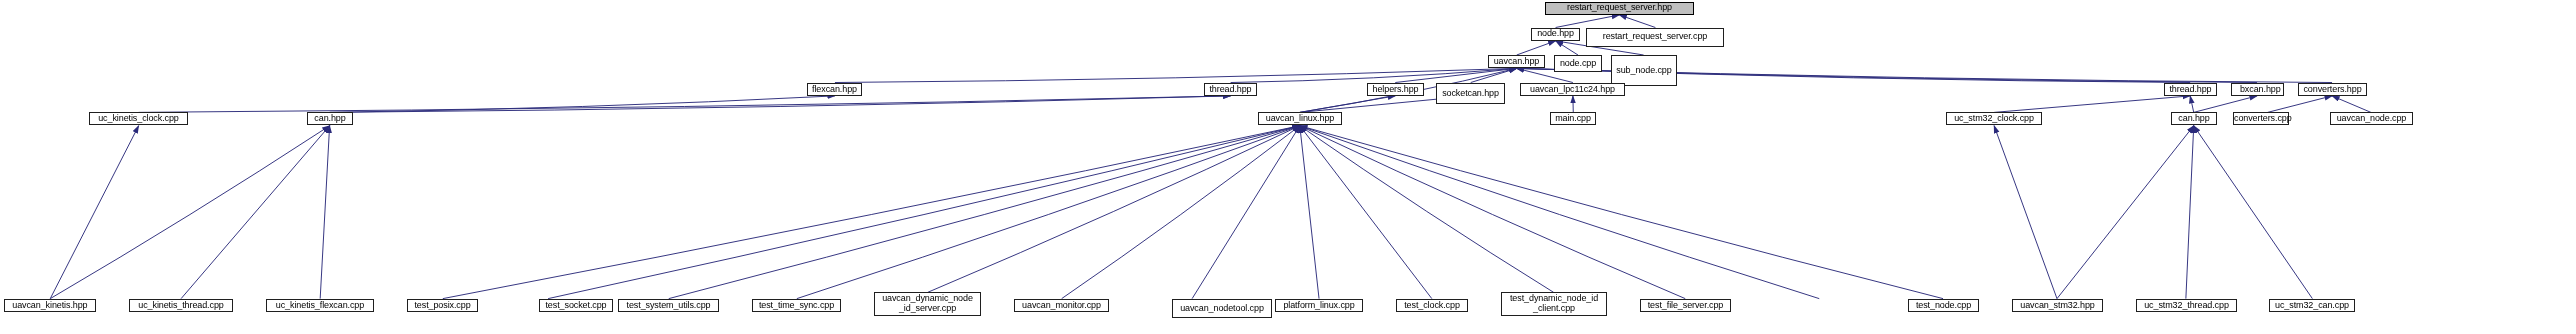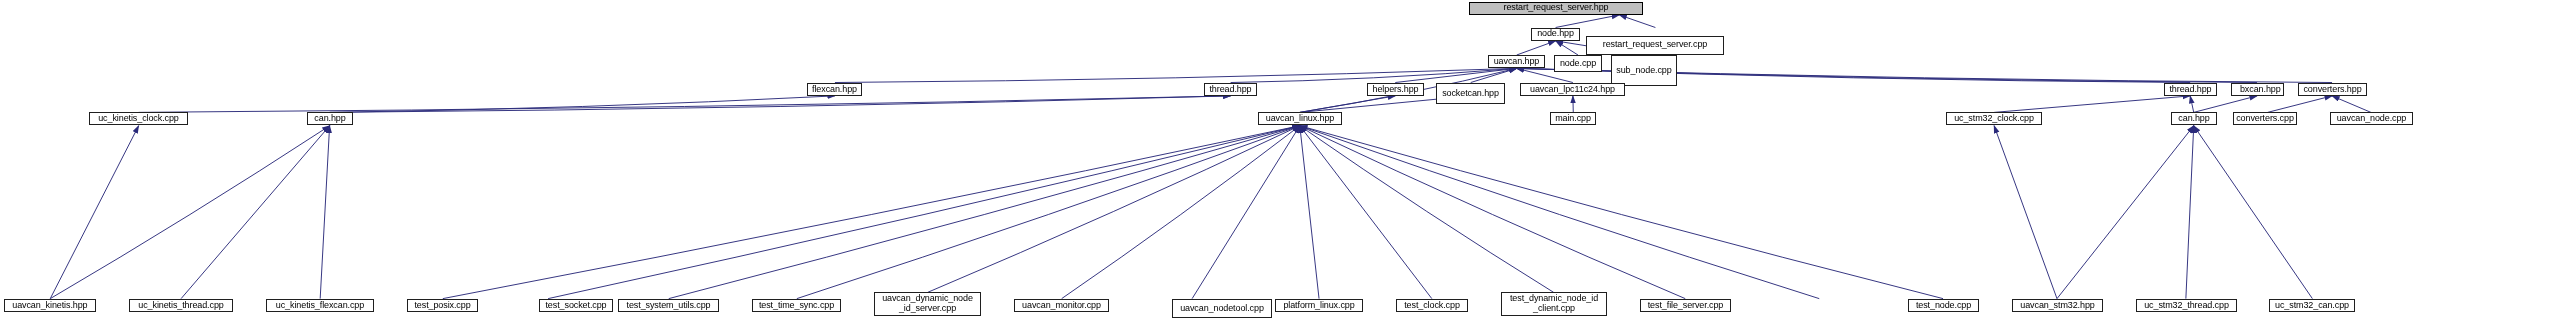--- a/index.html
+++ b/index.html
@@ -78,41 +78,41 @@
         <path d="M2144,380 Q1898.75,276 1653.5,160" fill="none" stroke="#2a2a7a" stroke-width="1.2" marker-end="url(#arrow)"></path>
         <path d="M2314.5,380 Q1984,276 1653.5,160" fill="none" stroke="#2a2a7a" stroke-width="1.2" marker-end="url(#arrow)"></path>
         <path d="M2472,380 Q2062.75,276 1653.5,160" fill="none" stroke="#2a2a7a" stroke-width="1.2" marker-end="url(#arrow)"></path>
         <path d="M2617,380 L2791,160" fill="none" stroke="#2a2a7a" stroke-width="1.2" marker-end="url(#arrow)"></path>
         <path d="M2617,380 L2537,160" fill="none" stroke="#2a2a7a" stroke-width="1.2" marker-end="url(#arrow)"></path>
         <path d="M2781,380 L2791,160" fill="none" stroke="#2a2a7a" stroke-width="1.2" marker-end="url(#arrow)"></path>
         <path d="M2942,380 L2791,160" fill="none" stroke="#2a2a7a" stroke-width="1.2" marker-end="url(#arrow)"></path>
       </g>
   </svg>
   <div id="nodes-layer">
-      <div class="node root" style="left: 1469px; top: 1.6px; width: 174px; height: 13.4px; justify-content: flex-end;"><span class="lbl">restart_request_server.hpp</span></div>
+      <div class="node root" style="left: 1545px; top: 1.6px; width: 149px; height: 13.4px; justify-content: flex-end;"><span class="lbl">restart_request_server.hpp</span></div>
       <div class="node" style="left: 1531px; top: 27.5px; width: 49px; height: 13.4px;"><span class="lbl">node.hpp</span></div>
-      <div class="node" style="left: 1586px; top: 27.5px; width: 138px; height: 19px; margin-top: 8px;"><span class="lbl">restart_request_server.cpp</span></div>
+      <div class="node" style="left: 1586px; top: 27.5px; width: 138px; height: 19px;"><span class="lbl">restart_request_server.cpp</span></div>
       <div class="node" style="left: 1488px; top: 55px; width: 57px; height: 13.4px;"><span class="lbl">uavcan.hpp</span></div>
       <div class="node" style="left: 1554px; top: 55px; width: 48px; height: 17px;"><span class="lbl">node.cpp</span></div>
       <div class="node" style="left: 1611px; top: 55px; width: 66px; height: 31px;"><span class="lbl">sub_node.cpp</span></div>
       <div class="node" style="left: 1204px; top: 83px; width: 53px; height: 13.4px;"><span class="lbl">thread.hpp</span></div>
       <div class="node" style="left: 807px; top: 83px; width: 55px; height: 13.4px;"><span class="lbl">flexcan.hpp</span></div>
       <div class="node" style="left: 1367px; top: 83px; width: 57px; height: 13.4px;"><span class="lbl">helpers.hpp</span></div>
       <div class="node" style="left: 1436px; top: 83px; width: 69px; height: 21px;"><span class="lbl">socketcan.hpp</span></div>
       <div class="node" style="left: 1520px; top: 83px; width: 105px; height: 13.4px;"><span class="lbl">uavcan_lpc11c24.hpp</span></div>
       <div class="node" style="left: 2164px; top: 83px; width: 53px; height: 13.4px;"><span class="lbl">thread.hpp</span></div>
       <div class="node" style="left: 2231px; top: 83px; width: 53px; height: 13.4px; text-align: right;"><span class="lbl">bxcan.hpp</span></div>
       <div class="node" style="left: 2298px; top: 83px; width: 69px; height: 13.4px;"><span class="lbl">converters.hpp</span></div>
       <div class="node" style="left: 89px; top: 112px; width: 99px; height: 13.4px;"><span class="lbl">uc_kinetis_clock.cpp</span></div>
       <div class="node" style="left: 307px; top: 112px; width: 46px; height: 13.4px;"><span class="lbl">can.hpp</span></div>
       <div class="node" style="left: 1258px; top: 112px; width: 84px; height: 13.4px;"><span class="lbl">uavcan_linux.hpp</span></div>
       <div class="node" style="left: 1550px; top: 112px; width: 46px; height: 13.4px;"><span class="lbl">main.cpp</span></div>
       <div class="node" style="left: 1946px; top: 112px; width: 96px; height: 13.4px;"><span class="lbl">uc_stm32_clock.cpp</span></div>
       <div class="node" style="left: 2171px; top: 112px; width: 46px; height: 13.4px;"><span class="lbl">can.hpp</span></div>
-      <div class="node" style="left: 2233px; top: 112px; width: 64px; height: 13.4px;"><span class="lbl">converters.cpp</span></div>
+      <div class="node" style="left: 2233px; top: 112px; width: 56px; height: 13.4px;"><span class="lbl">converters.cpp</span></div>
       <div class="node" style="left: 2330px; top: 112px; width: 83px; height: 13.4px;"><span class="lbl">uavcan_node.cpp</span></div>
       <div class="node" style="left: 3.9px; top: 299px; width: 92px; height: 13.4px;"><span class="lbl">uavcan_kinetis.hpp</span></div>
       <div class="node" style="left: 129px; top: 299px; width: 104px; height: 13.4px;"><span class="lbl">uc_kinetis_thread.cpp</span></div>
       <div class="node" style="left: 266px; top: 299px; width: 108px; height: 13.4px;"><span class="lbl">uc_kinetis_flexcan.cpp</span></div>
       <div class="node" style="left: 407px; top: 299px; width: 71px; height: 13.4px;"><span class="lbl">test_posix.cpp</span></div>
       <div class="node" style="left: 511px; top: 299px; width: 74px; height: 13.4px; margin-left: 28px;"><span class="lbl">test_socket.cpp</span></div>
       <div class="node" style="left: 618px; top: 299px; width: 101px; height: 13.4px;"><span class="lbl">test_system_utils.cpp</span></div>
       <div class="node" style="left: 752px; top: 299px; width: 89px; height: 13.4px;"><span class="lbl">test_time_sync.cpp</span></div>
       <div class="node" style="left: 874px; top: 292px; width: 107px; height: 24.4px;"><span class="lbl">uavcan_dynamic_node
 _id_server.cpp</span></div>

